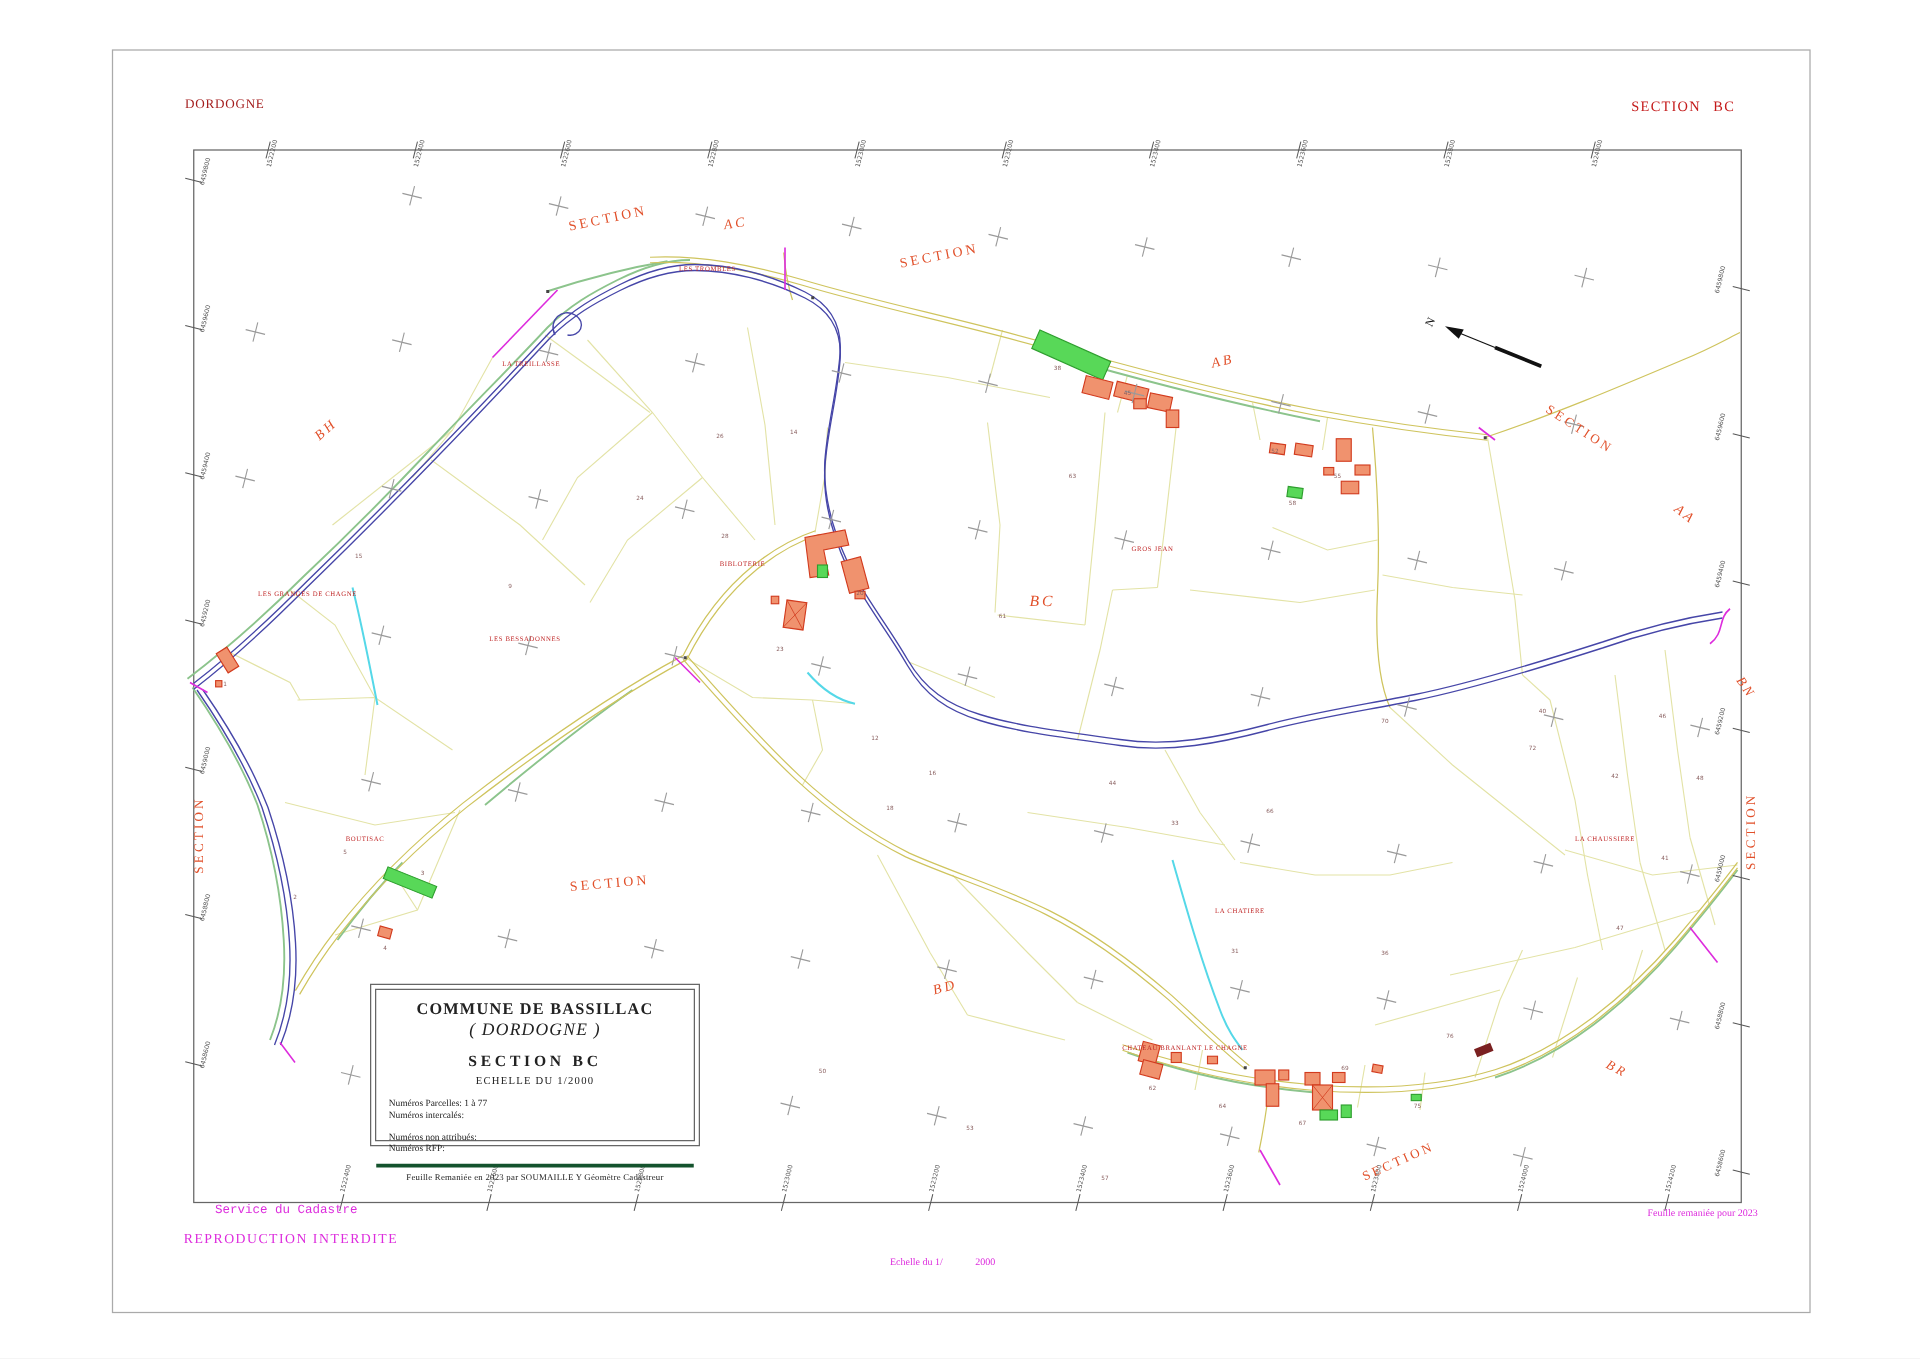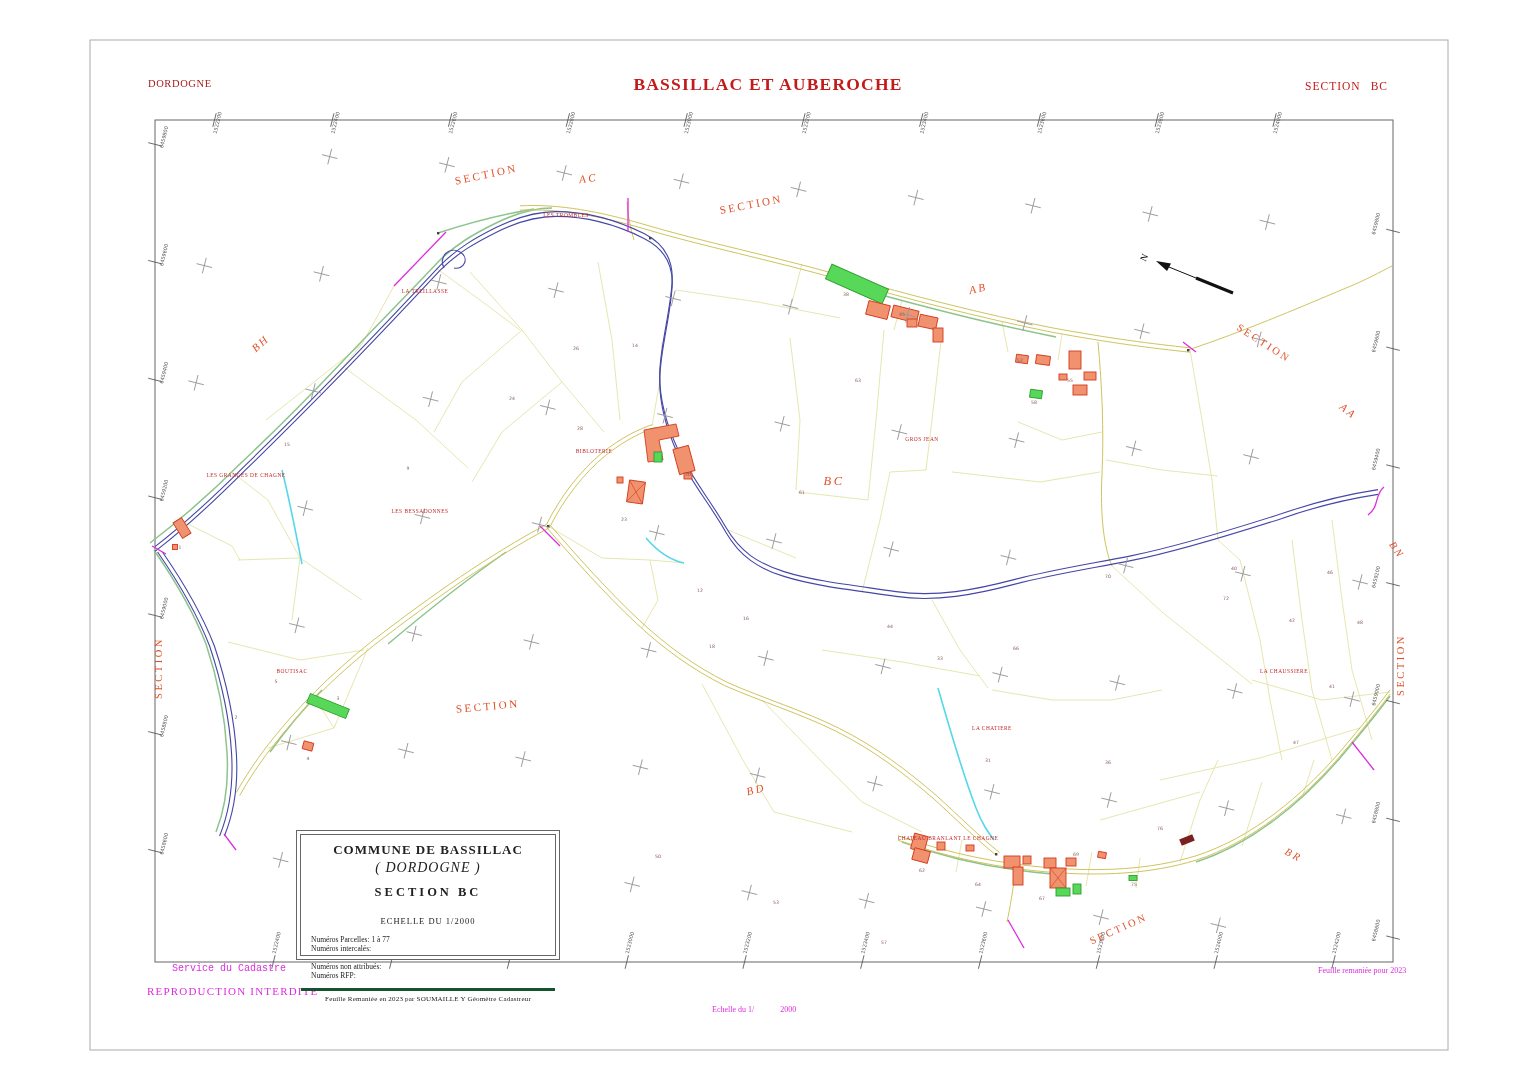--- a/index.html
+++ b/index.html
@@ -5,28 +5,28 @@
   html,body{margin:0;padding:0;background:#e8e8e8;}
   .page{position:relative;width:1536px;height:1087px;background:#ffffff;overflow:hidden;
         font-family:"Liberation Serif",serif;}
   .abs{position:absolute;}
   svg{position:absolute;left:0;top:0;}
   .hdr-dept{left:148px;top:78px;font-size:10.5px;color:#a41e1e;letter-spacing:.6px;}
   .hdr-commune{left:0;top:74px;width:100%;text-align:center;font-size:17.5px;font-weight:bold;
                color:#c41a1a;letter-spacing:1.2px;}
   .hdr-section{right:148px;top:80px;font-size:11.5px;color:#c41a1a;letter-spacing:1px;}
   .hdr-section .gap{display:inline-block;width:10px;}
-  .cartouche{left:296px;top:830px;width:264px;height:130px;background:#fff;
+  .cartouche{left:296px;top:787px;width:264px;height:130px;background:#fff;
              border:1px solid #666;padding:3px;box-sizing:border-box;z-index:5;}
   .cart-inner{border:1px solid #666;width:100%;height:100%;box-sizing:border-box;
               display:flex;flex-direction:column;text-align:center;color:#222;}
   .c-title{font-size:13px;font-weight:bold;letter-spacing:1px;margin-top:7px;}
   .c-sub{font-size:14px;margin-top:2px;letter-spacing:1px;font-style:italic;}
   .c-sec{font-size:12.5px;font-weight:bold;letter-spacing:3px;margin-top:9px;}
-  .c-scale{font-size:8.5px;letter-spacing:1px;margin-top:16px;}
+  .c-scale{font-size:8.5px;letter-spacing:1px;margin-top:2px;}
   .c-row{display:flex;justify-content:space-between;font-size:7.5px;padding:0 10px;margin-top:9px;text-align:left;flex-direction:column;}
   .c-foot{border-top:3px solid #14532d;margin-top:8px;padding-top:4px;font-size:7px;letter-spacing:.2px;}
   .ft{color:#dd2cdd;}
   .ft-service{left:172px;top:963px;font-size:10px;font-family:Liberation Mono, monospace;}
   .ft-repro{left:147px;top:985px;font-size:11px;letter-spacing:1.2px;}
   .ft-scale{left:712px;top:988px;font-size:8px;margin-top:17px;}
   .ft-scale .gap{display:inline-block;width:26px;}
   .ft-rev{left:1318px;top:966px;font-size:8px;}
 </style>
 </head>
@@ -655,21 +655,20 @@
           <text x="1042" y="900" text-anchor="middle">67</text>
           <text x="1076" y="856" text-anchor="middle">69</text>
           <text x="1134" y="886" text-anchor="middle">75</text>
           <text x="1160" y="830" text-anchor="middle">76</text>
         </g>
         <text x="1147" y="259" font-size="9.5px" font-family="&quot;Liberation Serif&quot;,serif" fill="#111" transform="rotate(-64 1147 259)" text-anchor="middle">N</text>
       </g>
   </svg>
 
   <div class="abs hdr-dept">DORDOGNE</div>
-  <div class="abs hdr-commune">BASSILLAC ET AUBEROCHE</div>
   <div class="abs hdr-section">
     <span>SECTION</span><span class="gap"></span><span>BC</span>
   </div>
 
   <div class="abs cartouche">
     <div class="cart-inner">
       <div class="c-title">COMMUNE DE BASSILLAC</div>
       <div class="c-sub">( DORDOGNE )</div>
       <div class="c-sec">SECTION  BC</div>
       <div class="c-scale">ECHELLE  DU  1/2000</div>

